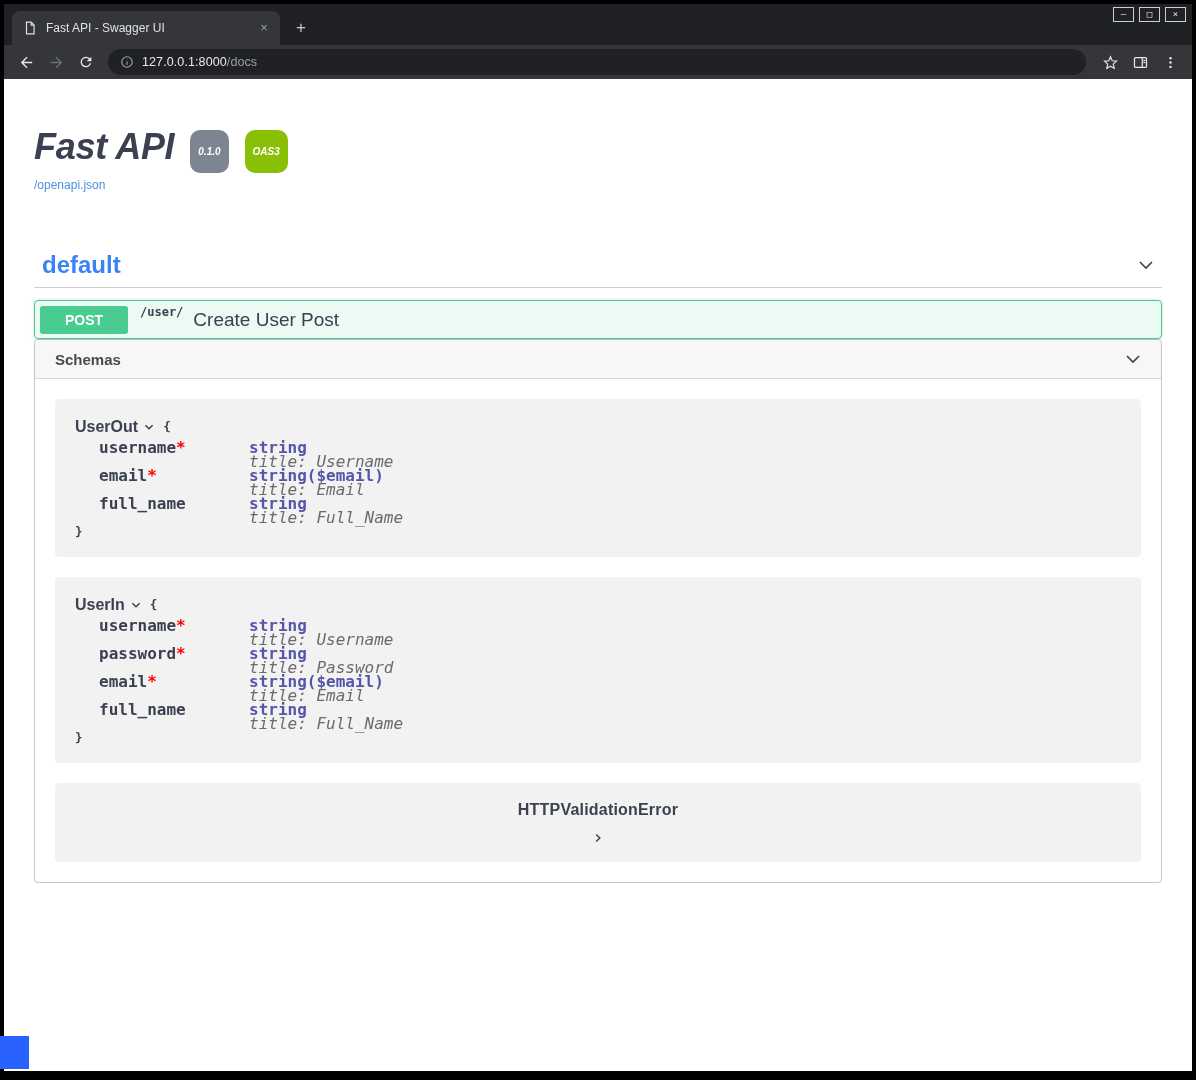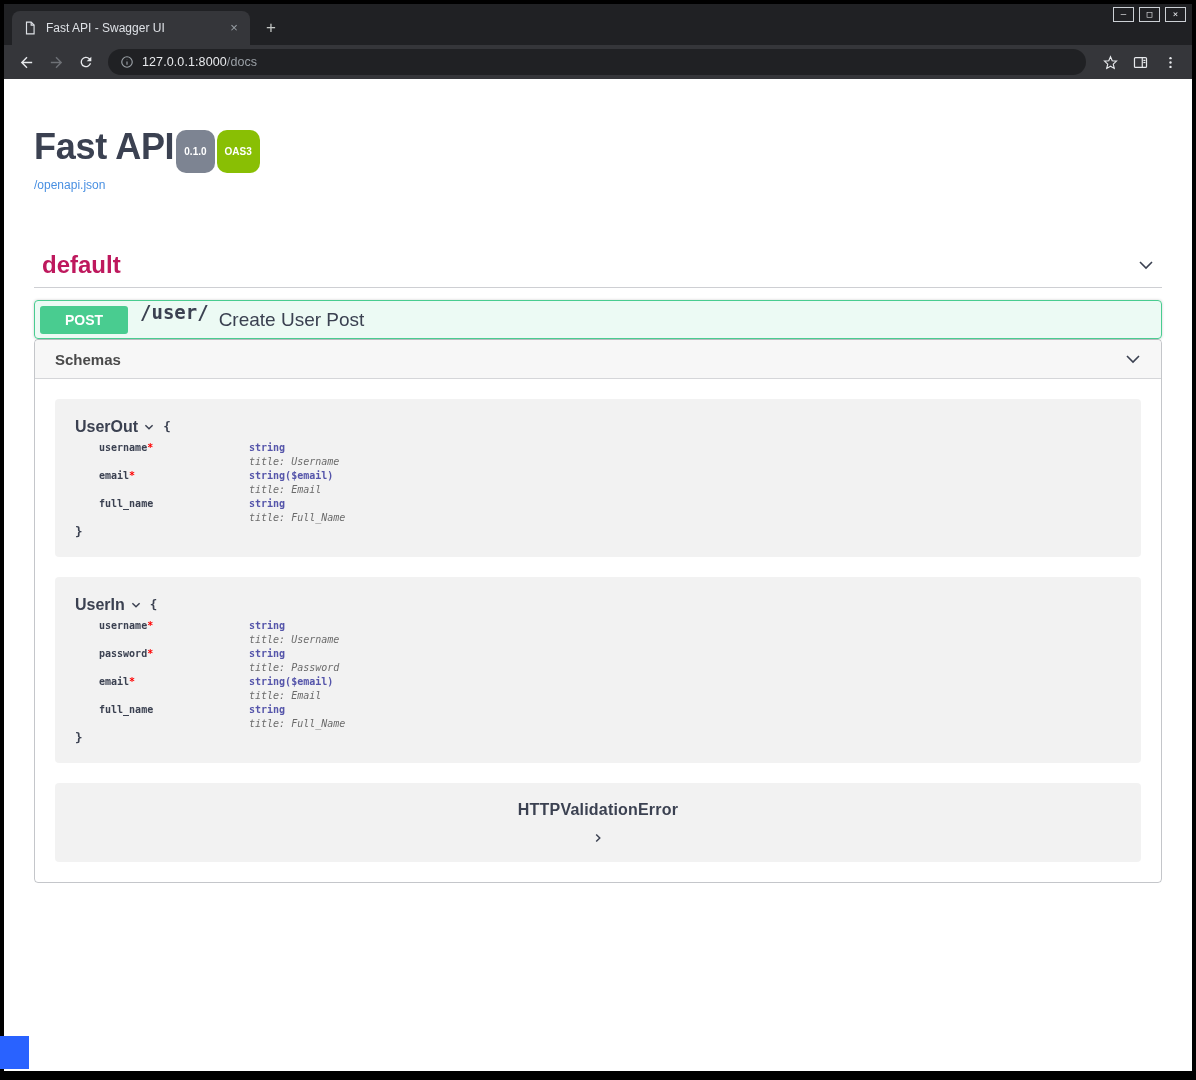--- a/index.html
+++ b/index.html
@@ -5,66 +5,66 @@
   * { margin:0; padding:0; box-sizing:border-box; }
   html,body { width:1196px; height:1080px; }
   body { background:#000; position:relative; overflow:hidden; font-family:"Liberation Sans", sans-serif; }
 
   .frame { position:absolute; left:4px; top:4px; right:4px; bottom:9px; background:#202124; display:flex; flex-direction:column; }
 
   
   .titlebar { height:41px; background:#202124; position:relative; display:flex; align-items:flex-end; flex:0 0 auto; }
   .win-controls { position:absolute; top:3px; right:6px; display:flex; gap:5px; }
   .win-btn { width:21px; height:15px; border:1px solid #ccd0d5; color:#e8eaed; font-size:9px; line-height:13px; text-align:center; font-family:"DejaVu Sans Mono", monospace; cursor:default; }
-  .tab { margin-left:8px; width:238px; height:34px; background:#35363a; border-radius:8px 8px 0 0; display:flex; align-items:center; padding:0 8px 0 10px; gap:8px; }
+  .tab { margin-left:8px; width:268px; height:34px; background:#35363a; border-radius:8px 8px 0 0; display:flex; align-items:center; padding:0 8px 0 10px; gap:8px; }
   .favicon { width:16px; height:16px; flex:0 0 auto; display:flex; align-items:center; justify-content:center; }
   .tab-title { flex:1; font-size:12px; color:#dee1e6; white-space:nowrap; overflow:hidden; }
   .tab-close { color:#9aa0a6; font-size:13px; width:16px; height:16px; line-height:16px; text-align:center; border-radius:50%; }
   .newtab-btn { width:26px; height:26px; color:#c4c7c5; font-size:17px; display:flex; align-items:center; justify-content:center; margin:0 0 4px 8px; border-radius:50%; }
 
   
   .toolbar { height:34px; background:#35363a; display:flex; align-items:center; padding:0 8px; gap:2px; flex:0 0 auto; }
   .nav-btn { width:28px; height:28px; display:flex; align-items:center; justify-content:center; color:#e8eaed; border-radius:50%; flex:0 0 auto; }
   .nav-btn.disabled { color:#6e7176; }
   .omnibox { flex:1 1 auto; height:26px; background:#202124; border-radius:13px; display:flex; align-items:center; padding:0 12px; gap:8px; margin:0 8px 0 6px; }
   .url { font-size:12.5px; color:#e8eaed; letter-spacing:.1px; }
   .url .path { color:#9aa0a6; }
 
   
   .content { flex:1 1 auto; background:#fff; position:relative; overflow:hidden; color:#3b4151; }
   .swagger { padding:46px 30px 0; }
 
-  .api-head { display:flex; align-items:flex-start; gap:2px; }
+  .api-head { display:flex; align-items:flex-start; gap:16px;font-style:italic; }
   .api-title { font-size:36px; font-weight:700; color:#3b4151; line-height:43px; letter-spacing:-.3px; }
   .badge { font-size:10px; font-weight:700; color:#fff; padding:16px 8px; border-radius:10px; margin-top:5px; display:inline-block; }
   .badge.version { background:#7d8492; }
   .badge.oas { background:#89bf04; }
   .spec-link { margin-top:5px; font-size:12px; color:#4990e2; display:inline-block; cursor:pointer; }
 
   .tag-header { margin-top:48px; display:flex; justify-content:space-between; align-items:center; padding:10px 2px 8px 8px; border-bottom:1px solid rgba(59,65,81,.25); }
-  .tag-title { font-size:24px; font-weight:600; color:#be185d; }
+  .tag-title { font-size:24px; font-weight:600; color:#3b82f6; }
   .chev-btn { background:none; border:none; display:flex; align-items:center; justify-content:center; width:28px; height:28px; cursor:pointer; color:#3b4151; }
 
   .opblock { margin-top:12px; border:1px solid #49cc90; background:rgba(73,204,144,.1); border-radius:4px; box-shadow:0 0 3px rgba(0,0,0,.19); display:flex; align-items:center; padding:5px; height:39px; cursor:pointer; }
   .opblock-method { background:#49cc90; color:#fff; font-weight:700; font-size:14px; width:88px; text-align:center; padding:6px 0; border-radius:3px; flex:0 0 auto; }
-  .opblock-path { font-family:"DejaVu Sans Mono", monospace; font-weight:700; font-size:19px; margin:0 10px 16px 12px; color:#3b4151; }
+  .opblock-path { font-family:"DejaVu Sans Mono", monospace; font-weight:700; font-size:12px; margin:0 10px 16px 12px; color:#3b4151; }
   .opblock-summary { font-size:19px; color:#3b4151;text-align:right; }
 
   .models { border:1px solid rgba(59,65,81,.3); border-radius:4px; }
   .models-header { display:flex; justify-content:space-between; align-items:center; padding:5px 14px 5px 20px; background:#f7f7f7; border-bottom:1px solid rgba(59,65,81,.18); border-radius:4px 4px 0 0; }
   .models-title { font-size:15px; font-weight:700; color:#4a4a4a; }
   .models-body { padding:20px; }
 
   .model-box { background:rgba(0,0,0,.05); border-radius:4px; padding:18px 20px; margin-bottom:20px; }
   .model-head { display:flex; align-items:center; gap:5px; line-height:20px; cursor:pointer; }
   .model-name { font-size:16px; font-weight:700; color:#3b4151; }
   .brace { font-family:"DejaVu Sans Mono", monospace; font-size:12.5px; font-weight:700; color:#3b4151; }
   .model-head .brace { margin-left:3px; }
   .props { margin:4px 0 0 24px; }
-  .prop-row { display:flex; font-family:"DejaVu Sans Mono", monospace; font-size:10px; line-height:14px; }
+  .prop-row { display:flex; font-family:"DejaVu Sans Mono", monospace; font-size:16px; line-height:14px; }
   .prop-name { width:150px; font-weight:700; color:#3b4151; flex:0 0 auto; }
   .star { color:#f00; }
   .prop-type { color:#5555aa; font-weight:700; }
   .prop-meta { font-style:italic; color:#6b6b6b; }
   .model-close { line-height:14px; }
 
   .model-collapsed { background:rgba(0,0,0,.05); border-radius:4px; padding:18px 20px; margin-bottom:20px; display:flex; align-items:center; gap:13px; cursor:pointer; }
   .model-collapsed:last-child { margin-bottom:0;flex-direction:column; }
   .model-collapsed .model-name { letter-spacing:.2px; }
 

